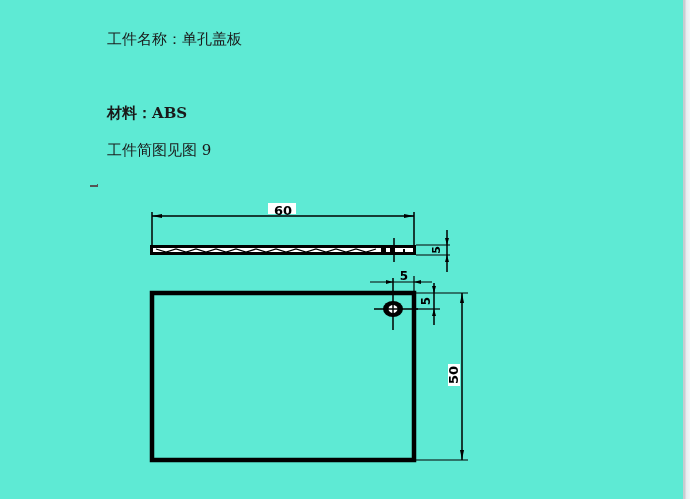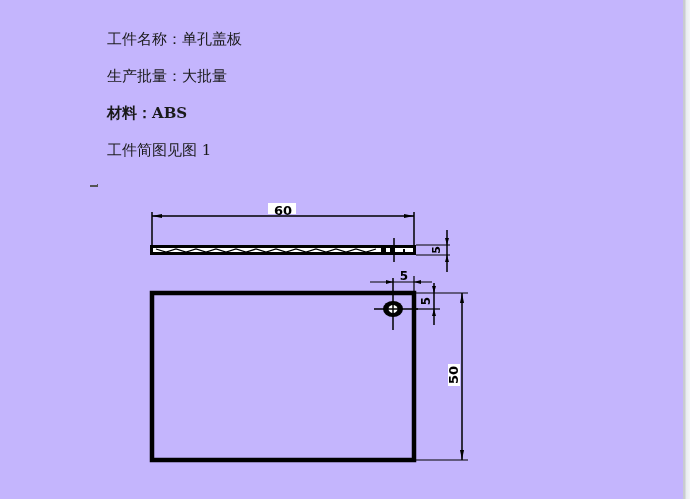--- a/index.html
+++ b/index.html
@@ -4,21 +4,21 @@
   <style>
     html, body { margin: 0; padding: 0; }
     body {
       width: 690px; height: 499px; overflow: hidden;
       background: #ffffff;
       font-family: "DejaVu Serif", "Liberation Serif", serif;
       position: relative;
     }
     .page {
       position: absolute; left: 0; top: 0; width: 683px; height: 499px;
-      background: #c4b5fd;
+      background: #5eead4;
     }
     .page-edge {
       position: absolute; left: 683px; top: 0; width: 7px; height: 499px;
       background: linear-gradient(to right, #c9ccd0 0px, #c9ccd0 2px, #e8ecf0 3px, #f4f6f8 7px);
     }
     .para {
       position: absolute; left: 107px;
       font-size: 15px; color: #1a1a1a; line-height: 18px; white-space: nowrap;
       font-family: "DejaVu Serif", "Liberation Serif", serif;
     }
@@ -31,23 +31,22 @@
       border-bottom: 2px solid #555; border-right: 1px solid #555; box-sizing: border-box;
     }
     .drawing { position: absolute; left: 0; top: 0; }
     .dim-text { font-family: "DejaVu Sans", "Liberation Sans", sans-serif; font-weight: bold; fill: #000; }
   </style>
 </head>
 <body>
 
 <div class="page">
   <div class="para p1">工件名称：单孔盖板</div>
-  <div class="para p2">生产批量：大批量</div>
   <div class="para p3">材料：ABS</div>
-  <div class="para p4">工件简图见图 1</div>
+  <div class="para p4">工件简图见图 9</div>
   <div class="para-mark"></div>
 
   <svg class="drawing" width="683" height="499" viewBox="0 0 683 499">
 
     <g>
 
       <line x1="152" y1="212" x2="152" y2="247" stroke="#000" stroke-width="1.5"></line>
       <line x1="414" y1="212" x2="414" y2="247" stroke="#000" stroke-width="1.5"></line>
 
       <line x1="152" y1="216" x2="414" y2="216" stroke="#000" stroke-width="1.5"></line>

